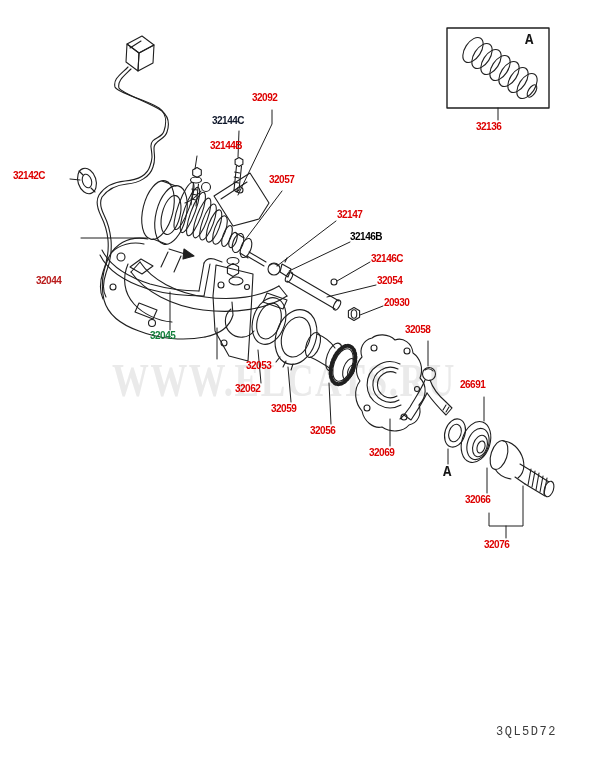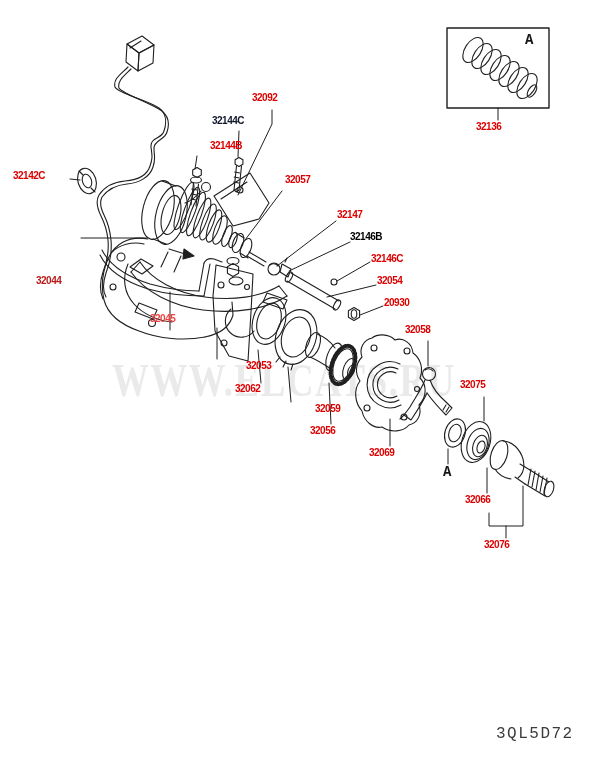--- a/index.html
+++ b/index.html
@@ -9,21 +9,21 @@
              font-family:"Liberation Serif",serif;font-size:46px;font-weight:bold;
              color:#eaeaea;letter-spacing:2px;white-space:nowrap;
              transform:scaleX(0.80);transform-origin:left center;}
   #lineart{position:absolute;left:0;top:0;z-index:1;}
   .part-label{position:absolute;z-index:2;font-family:Liberation Sans, sans-serif;
               font-weight:bold;font-size:10px;letter-spacing:-0.5px;white-space:nowrap;
               cursor:pointer;line-height:1;}
   .marker-label{position:absolute;z-index:2;font-family:"Liberation Mono",monospace;
                 font-weight:bold;font-size:14px;color:#161616;line-height:1;}
   .plate-code{position:absolute;left:496px;top:726px;z-index:2;
-              font-family:"Liberation Mono",monospace;font-size:16px;color:#3c3c3c;
+              font-family:"Liberation Mono",monospace;font-size:12px;color:#3c3c3c;
               letter-spacing:1.5px;line-height:1;}
 </style>
 </head>
 <body>
 
 <div id="canvas">
 
   <div class="watermark">WWW.ELCATS.RU</div>
 
   <svg id="lineart" width="608" height="768" viewBox="0 0 608 768" fill="none" stroke="#1f1f1f" stroke-width="1.1" stroke-linecap="round" stroke-linejoin="round">
@@ -243,32 +243,32 @@
     </g>
   </svg>
 
   <div class="plate-code">3QL5D72</div>
 
 <div class="part-label" style="left: 13px; top: 171px; color: rgb(221, 0, 0);">32142C</div>
     <div class="part-label" style="left: 36px; top: 236px; color: #b91c1c; margin-top: 40px;">32044</div>
     <div class="part-label" style="left: 170px; top: 141px; color: rgb(221, 0, 0); margin-left: 40px;">32144B</div>
     <div class="part-label" style="left: 212px; top: 116px; color: #0f172a;">32144C</div>
     <div class="part-label" style="left: 252px; top: 93px; color: rgb(221, 0, 0);">32092</div>
-    <div class="part-label" style="left: 269px; top: 175px; color: rgb(221, 0, 0); margin-left: 16px;">32057</div>
+    <div class="part-label" style="left: 269px; top: 175px; color: rgb(221, 0, 0);">32057</div>
     <div class="part-label" style="left: 476px; top: 122px; color: rgb(221, 0, 0);">32136</div>
     <div class="part-label" style="left: 337px; top: 210px; color: rgb(221, 0, 0);">32147</div>
     <div class="part-label" style="left: 350px; top: 232px; color: #000000;">32146B</div>
     <div class="part-label" style="left: 371px; top: 254px; color: rgb(221, 0, 0);">32146C</div>
     <div class="part-label" style="left: 377px; top: 276px; color: rgb(221, 0, 0);">32054</div>
     <div class="part-label" style="left: 384px; top: 298px; color: rgb(221, 0, 0);">20930</div>
-    <div class="part-label" style="left: 150px; top: 314px; color: #ef4444;">32045</div>
+    <div class="part-label" style="left: 150px; top: 331px; color: #15803d;">32045</div>
     <div class="part-label" style="left: 198px; top: 361px; color: rgb(221, 0, 0); margin-left: 48px;">32053</div>
     <div class="part-label" style="left: 235px; top: 384px; color: rgb(221, 0, 0);">32062</div>
-    <div class="part-label" style="left: 271px; top: 404px; color: rgb(221, 0, 0); margin-left: 44px;">32059</div>
+    <div class="part-label" style="left: 271px; top: 404px; color: rgb(221, 0, 0);">32059</div>
     <div class="part-label" style="left: 310px; top: 426px; color: rgb(221, 0, 0);">32056</div>
     <div class="part-label" style="left: 369px; top: 448px; color: rgb(221, 0, 0);">32069</div>
     <div class="part-label" style="left: 405px; top: 325px; color: rgb(221, 0, 0);">32058</div>
-    <div class="part-label" style="left: 460px; top: 380px; color: rgb(221, 0, 0);">32075</div>
+    <div class="part-label" style="left: 460px; top: 380px; color: rgb(221, 0, 0);">26691</div>
     <div class="part-label" style="left: 465px; top: 495px; color: rgb(221, 0, 0);">32066</div>
     <div class="part-label" style="left: 484px; top: 540px; color: rgb(221, 0, 0);">32076</div>
     <div class="marker-label" style="left: 443px; top: 465px;">A</div>
     <div class="marker-label" style="left: 525px; top: 33px;">A</div>
   </div>
 
 </body></html>

